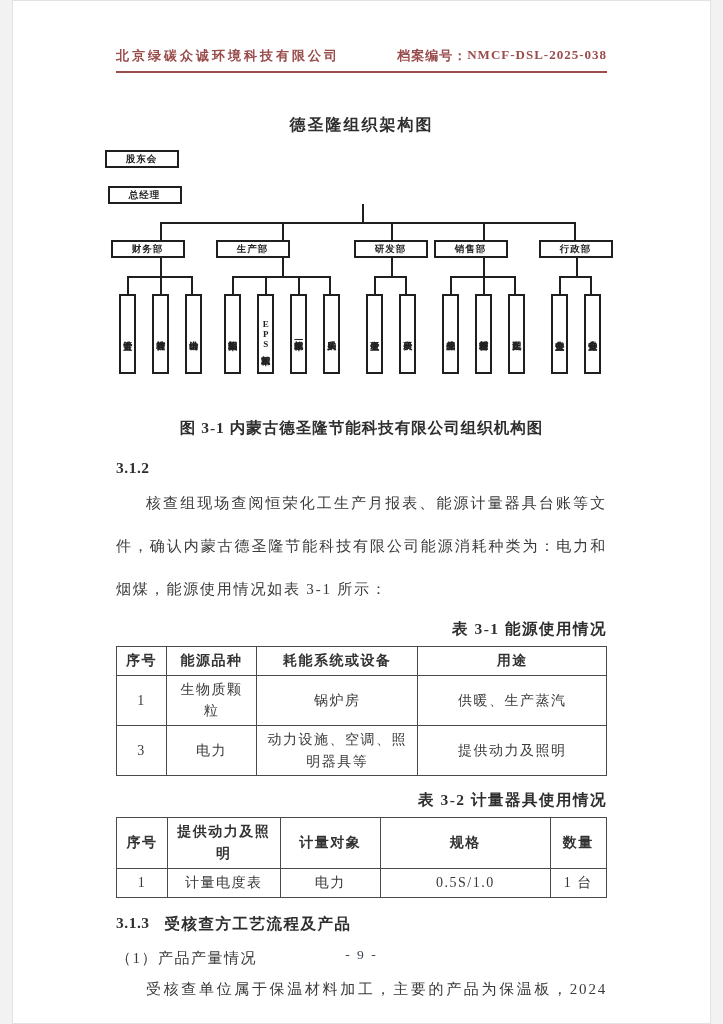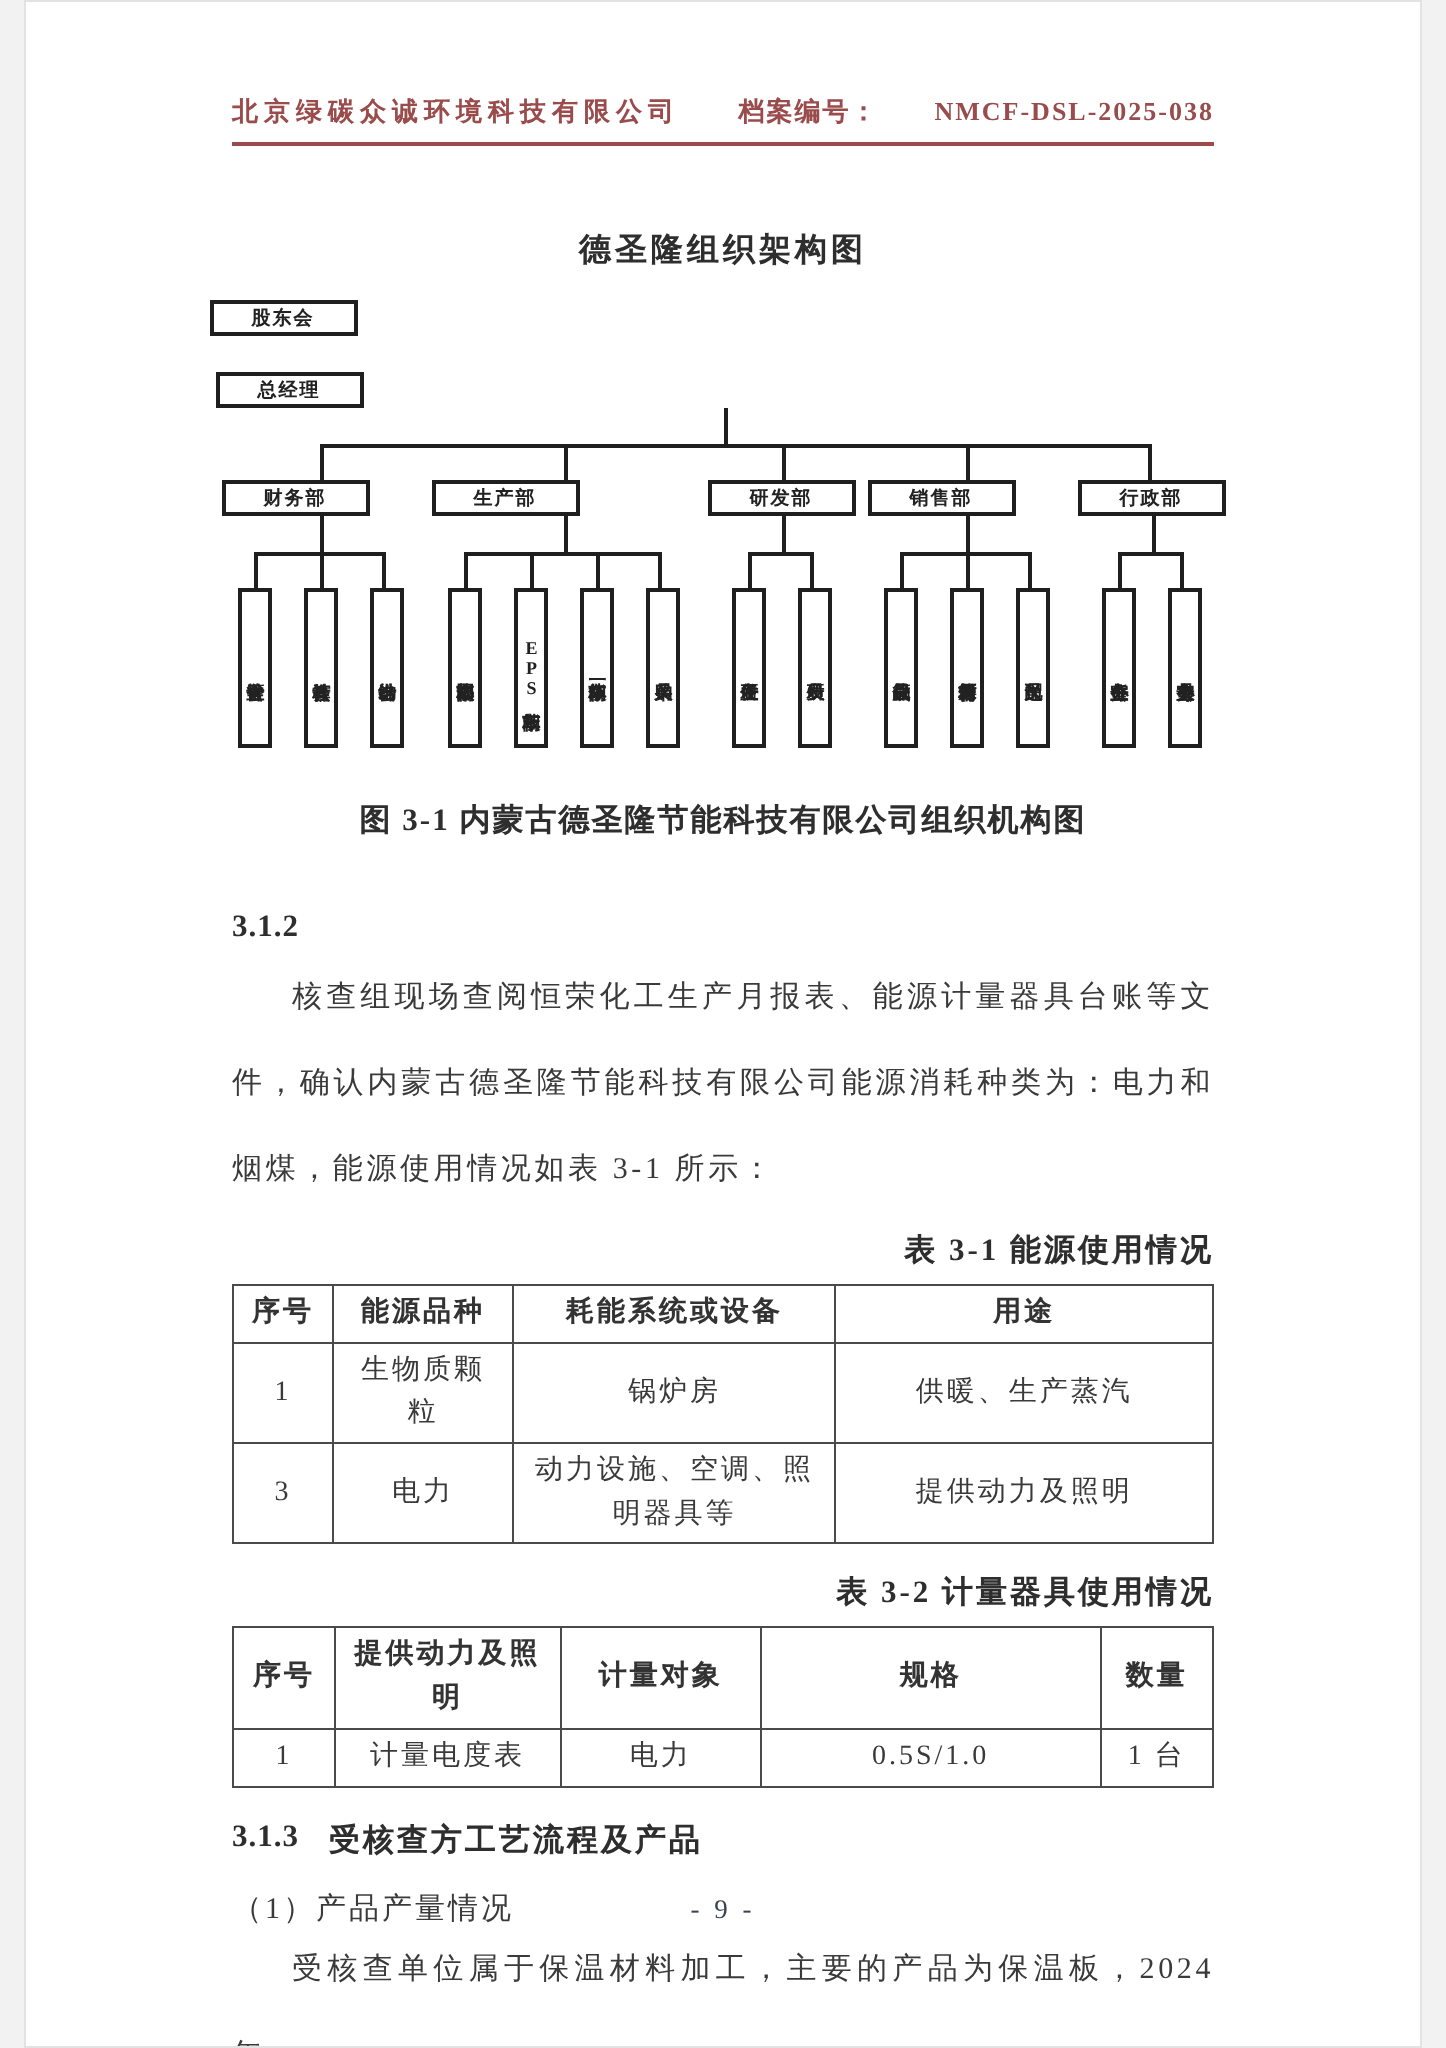--- a/index.html
+++ b/index.html
@@ -12,21 +12,21 @@
     color:var(--text,#3c3c3c);
   }
   
   .header-row {
     margin-top:46px; display:flex; justify-content:space-between; align-items:baseline;
     border-bottom:2px solid var(--header_accent,#9a4b4b);
     padding-bottom:6px; color:var(--header_accent,#9a4b4b);
     font-size:13px; font-weight:bold;
   }
   .header-company { letter-spacing:3px; }
-  .header-archive { display:flex; gap:28px; letter-spacing:1px;align-items:center; }
+  .header-archive { display:flex; gap:0; letter-spacing:1px; }
   
   .chart-title { margin-top:42px; text-align:center; font-size:16px; font-weight:bold; letter-spacing:2px; color:#2e2e2e; }
   .org-wrap { margin-top:14px; display:flex; justify-content:center; }
   .tree, .tree ul { list-style:none; display:flex; justify-content:center; }
   .tree ul { padding-top:18px; position:relative; }
   .tree li {
     display:flex; flex-direction:column; 
     position:relative; padding:18px 3px 0 3px;
   }
   .tree li.leaf-slot { padding-left:8px; padding-right:8px; }
@@ -43,22 +43,22 @@
     content:''; position:absolute; top:0; left:50%;
     border-left:2px solid var(--line,#1f1f1f); width:0; height:18px;
   }
   .node { background:#fff; border:2px solid var(--line,#1f1f1f); display:flex; align-items:center; justify-content:center; font-weight:bold; color:#222; }
   .box-h { width:74px; height:18px; font-size:9.5px; letter-spacing:1px; }
   .box-v {
     width:17px; height:80px; font-size:9px; padding:3px 0;
     writing-mode:vertical-rl; text-orientation:upright; line-height:1.05;
   }
   
-  .fig-caption { margin-top:26px; text-align:center; font-size:15.5px; font-weight:bold; letter-spacing:1px; color:#2e2e2e; }
-  .section-heading { margin-top:34px; font-size:15.5px; font-weight:bold; color:#2e2e2e; letter-spacing:1.5px; display:flex; }
+  .fig-caption { margin-top:44px; text-align:center; font-size:15.5px; font-weight:bold; letter-spacing:1px; color:#2e2e2e; }
+  .section-heading { margin-top:20px; font-size:15.5px; font-weight:bold; color:#2e2e2e; letter-spacing:1.5px; display:flex; }
   .section-number { margin-right:15px; letter-spacing:0.5px; }
   .body-par { margin-top:5px; font-size:15px; line-height:43px; letter-spacing:1.8px; text-align:justify; text-indent:2em; color:#3a3a3a; }
   .sub-item { margin-top:14px; font-size:15px; letter-spacing:1.5px; color:#3a3a3a; }
   
   .tbl-title { margin-top:8px; text-align:right; font-size:15.5px; font-weight:bold; letter-spacing:1.5px; color:#2e2e2e; }
   table.doc { width:100%; border-collapse:collapse; margin-top:6px; font-size:14px; color:#3a3a3a; }
   table.doc th, table.doc td {
     border:1.5px solid #4a4a4a; text-align:center; vertical-align:middle;
     padding:3px 6px; letter-spacing:1.5px; line-height:1.55;
   }

